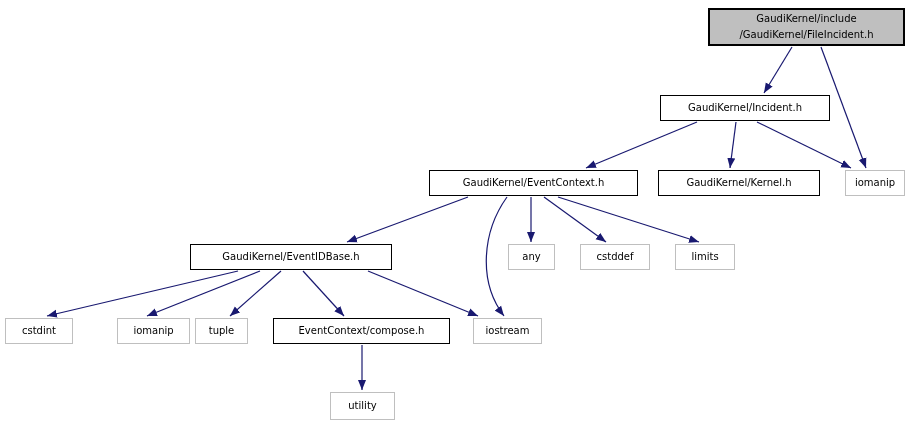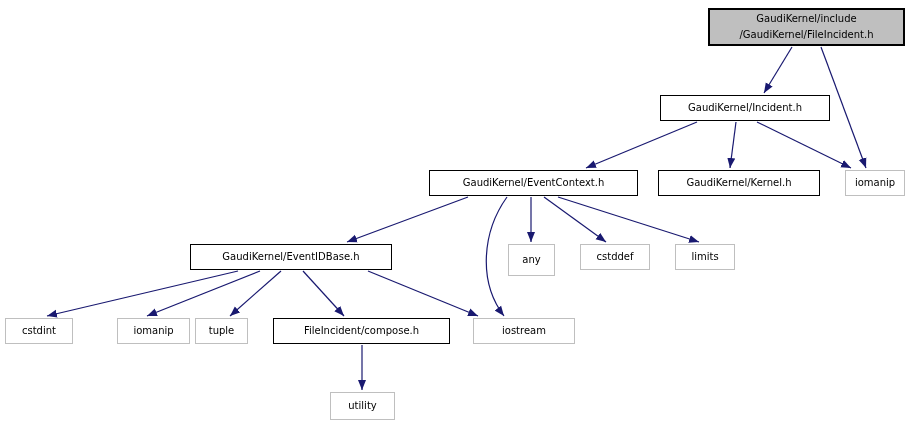--- a/index.html
+++ b/index.html
@@ -78,21 +78,21 @@
   </div>
 
   <div class="node node-plain" style="left:845px;top:170px;width:60px;height:26px;">
     <span class="lbl">iomanip</span>
   </div>
 
   <div class="node node-linked" style="left:190px;top:244px;width:202px;height:26px;">
     <span class="lbl">GaudiKernel/EventIDBase.h</span>
   </div>
 
-  <div class="node node-plain" style="left:508px;top:244px;width:47px;height:32px;">
+  <div class="node node-plain" style="left:508px;top:244px;width:47px;height:26px;">
     <span class="lbl">any</span>
   </div>
 
   <div class="node node-plain" style="left:580px;top:244px;width:70px;height:26px;">
     <span class="lbl">cstddef</span>
   </div>
 
   <div class="node node-plain" style="left:5px;top:318px;width:68px;height:26px;">
     <span class="lbl">cstdint</span>
   </div>
@@ -103,24 +103,24 @@
 
   <div class="node node-plain" style="left:95px;top:318px;width:73px;height:26px;margin-left:22px;">
     <span class="lbl">iomanip</span>
   </div>
 
   <div class="node node-plain" style="left:195px;top:318px;width:53px;height:26px;">
     <span class="lbl">tuple</span>
   </div>
 
   <div class="node node-linked" style="left:273px;top:318px;width:177px;height:26px;">
-    <span class="lbl">FileIncident/compose.h</span>
+    <span class="lbl">EventContext/compose.h</span>
   </div>
 
-  <div class="node node-plain" style="left:473px;top:318px;width:102px;height:26px;">
+  <div class="node node-plain" style="left:473px;top:318px;width:69px;height:26px;">
     <span class="lbl">iostream</span>
   </div>
 
   <div class="node node-plain" style="left:330px;top:392px;width:65px;height:28px;">
     <span class="lbl">utility</span>
   </div>
 
 </div>
 
 </body></html>

